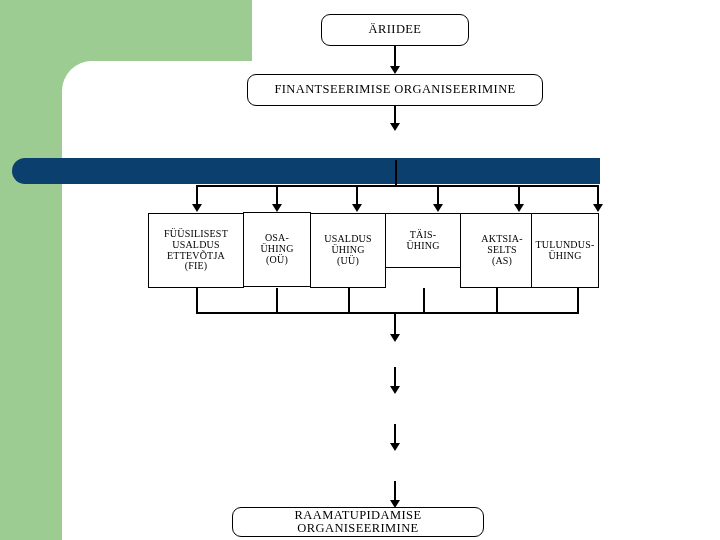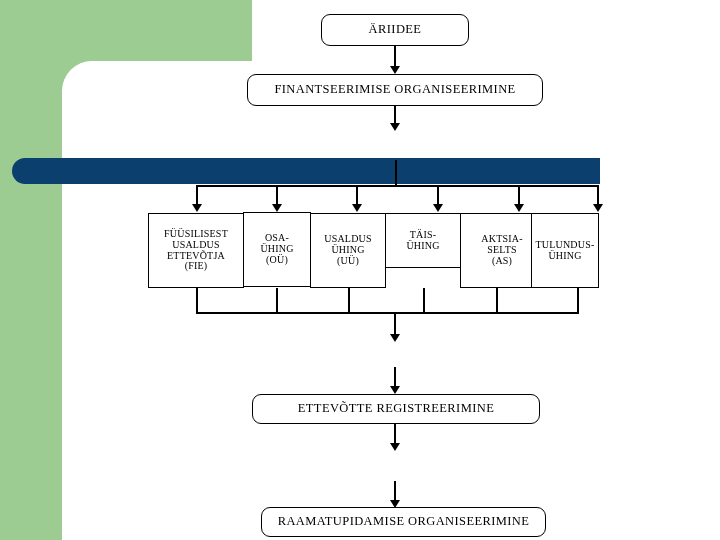--- a/index.html
+++ b/index.html
@@ -195,26 +195,23 @@
   <div class="vline" style="left:577px; top:288px; height:26px;"></div>
 
   <div class="hline" style="left:196px; top:312px; width:383px;"></div>
 
   <div class="vline" style="left:394px; top:312px; height:25px;"></div>
   <div class="arrow-down" style="left:390px; top:334px;"></div>
 
   <div class="vline" style="left:394px; top:367px; height:22px;"></div>
   <div class="arrow-down" style="left:390px; top:386px;"></div>
 
-  <div class="fbox rounded wide" style="left:252px; top:394px; width:288px; height:30px;">
-    <span class="txt">ETTEVÕTTE REGISTREERIMINE</span>
-  </div>
   <div class="vline" style="left:394px; top:424px; height:22px;"></div>
   <div class="arrow-down" style="left:390px; top:443px;"></div>
 
   <div class="vline" style="left:394px; top:481px; height:22px;"></div>
   <div class="arrow-down" style="left:390px; top:500px;"></div>
 
-  <div class="fbox rounded wide" style="left:261px; top:507px; width:285px; height:30px;">
+  <div class="fbox rounded wide" style="left:232px; top:507px; width:252px; height:30px;">
     <span class="txt">RAAMATUPIDAMISE ORGANISEERIMINE</span>
   </div>
 
 </div>
 
 </body></html>

